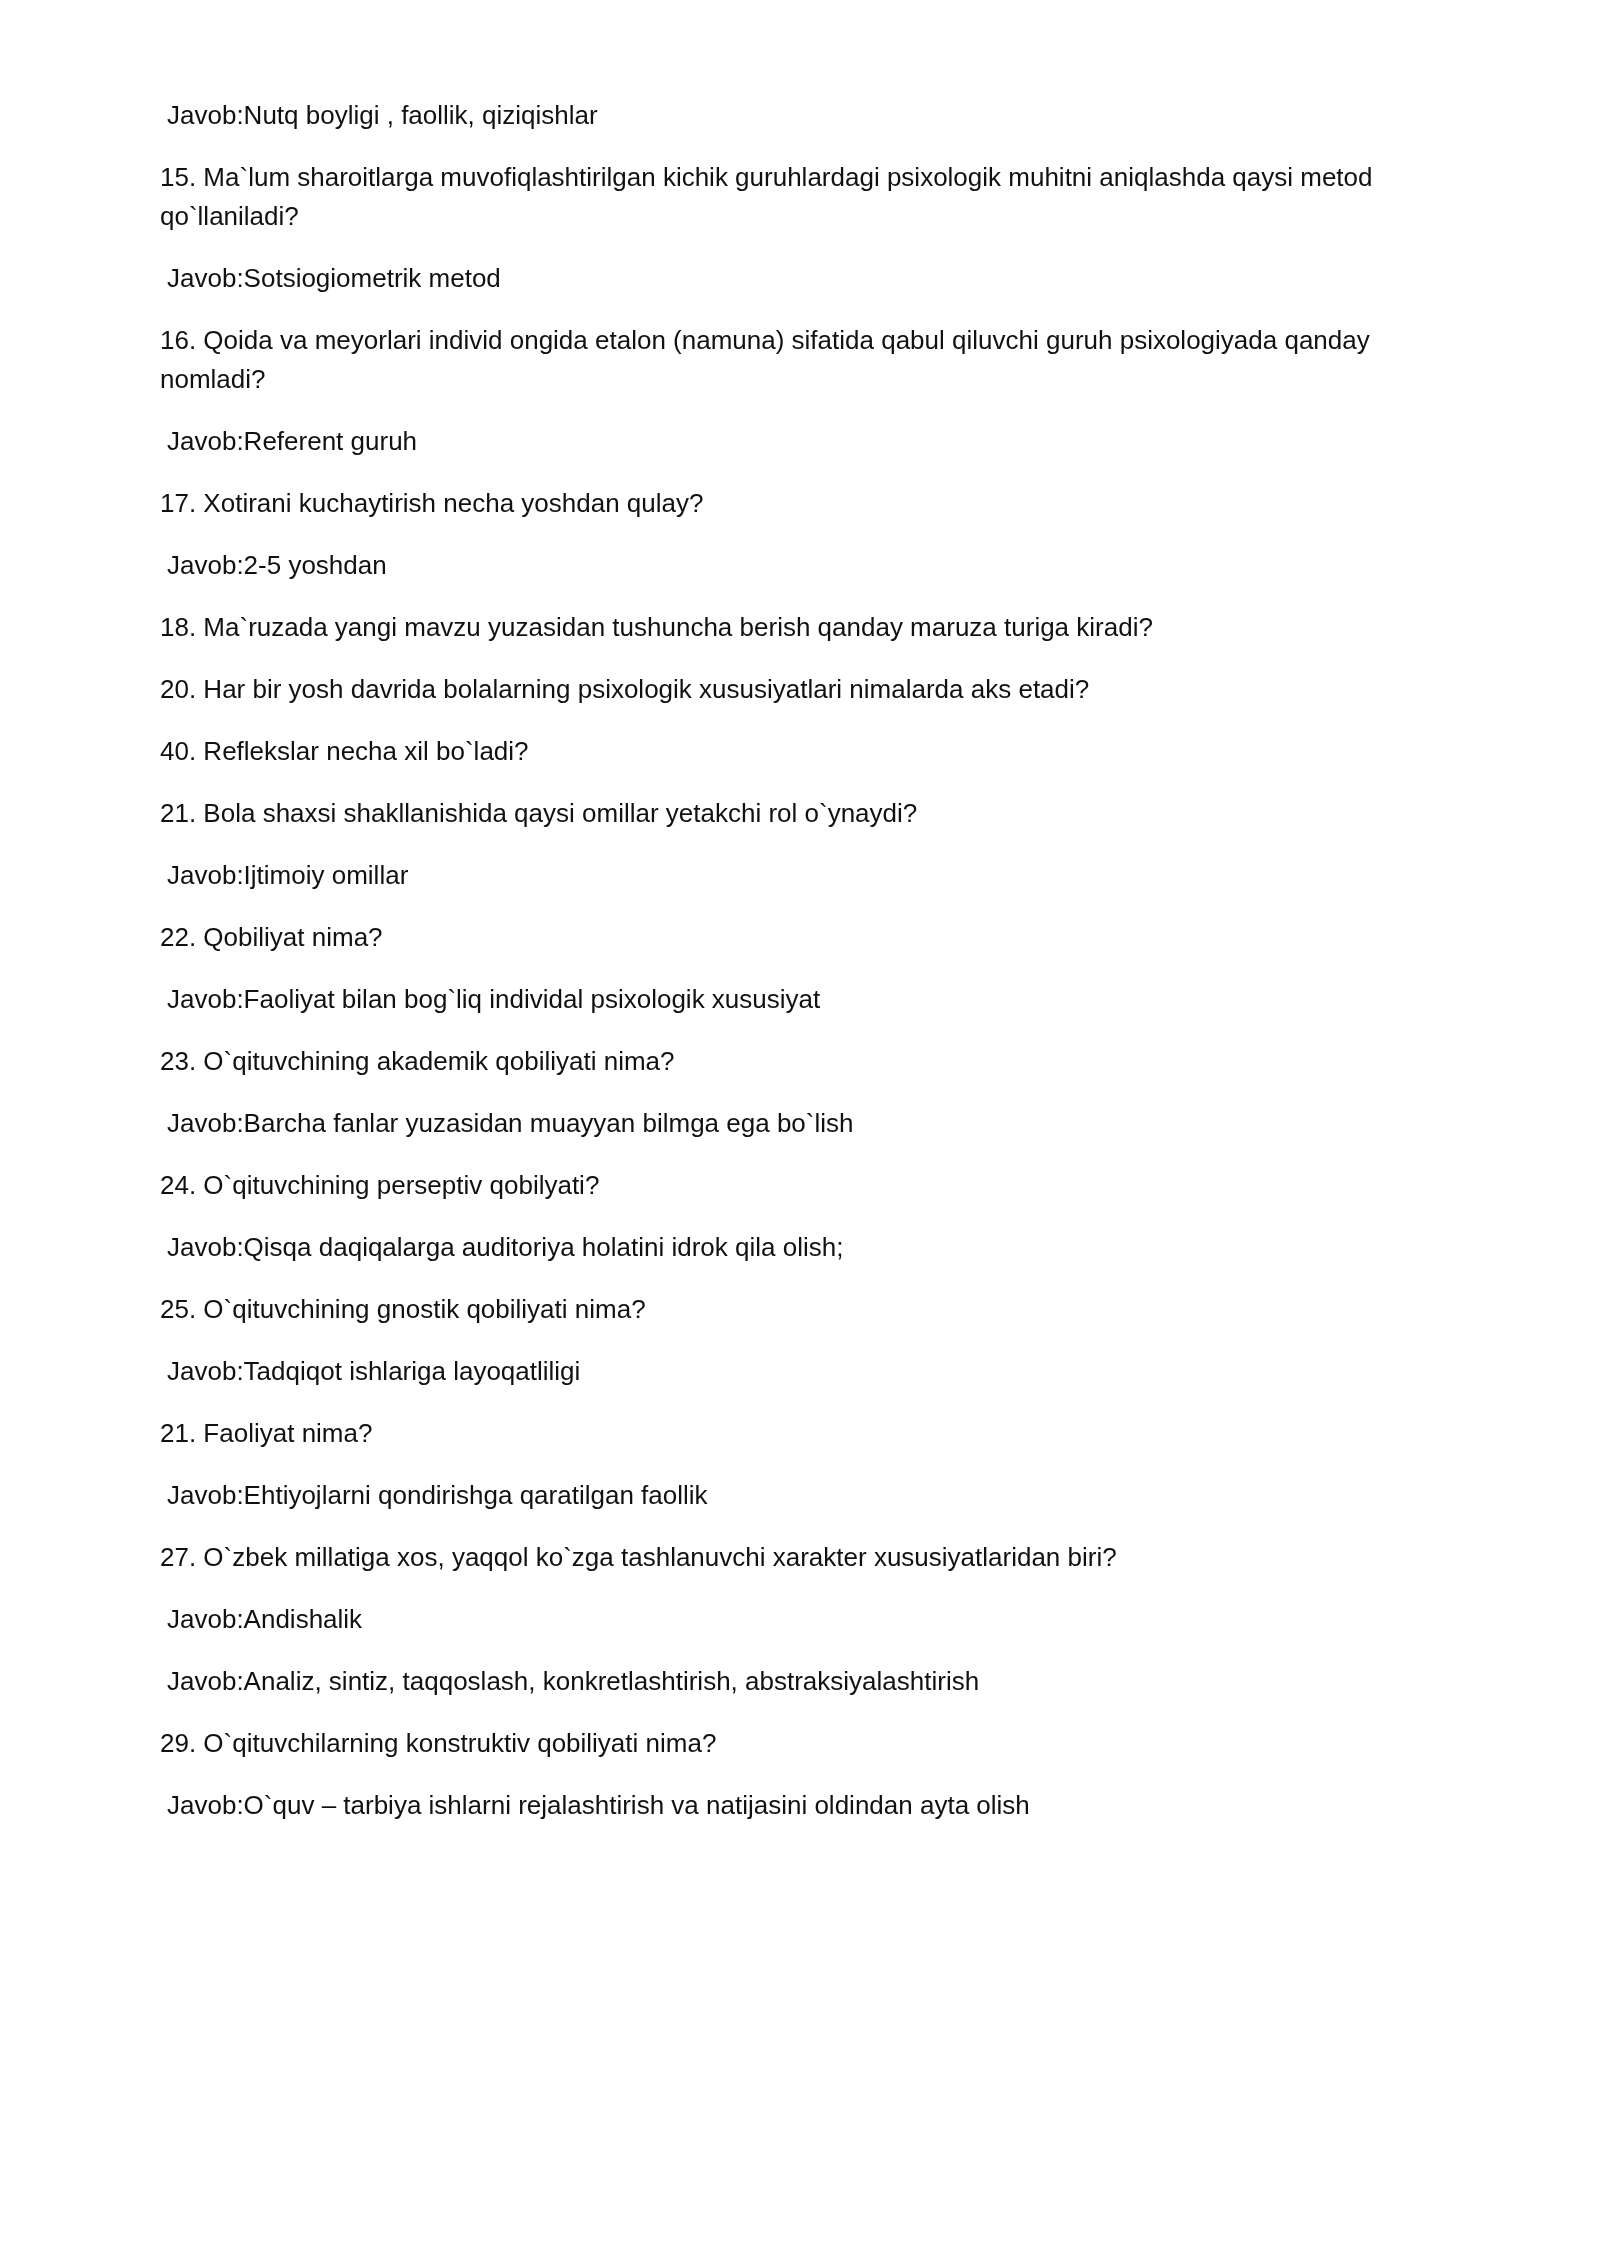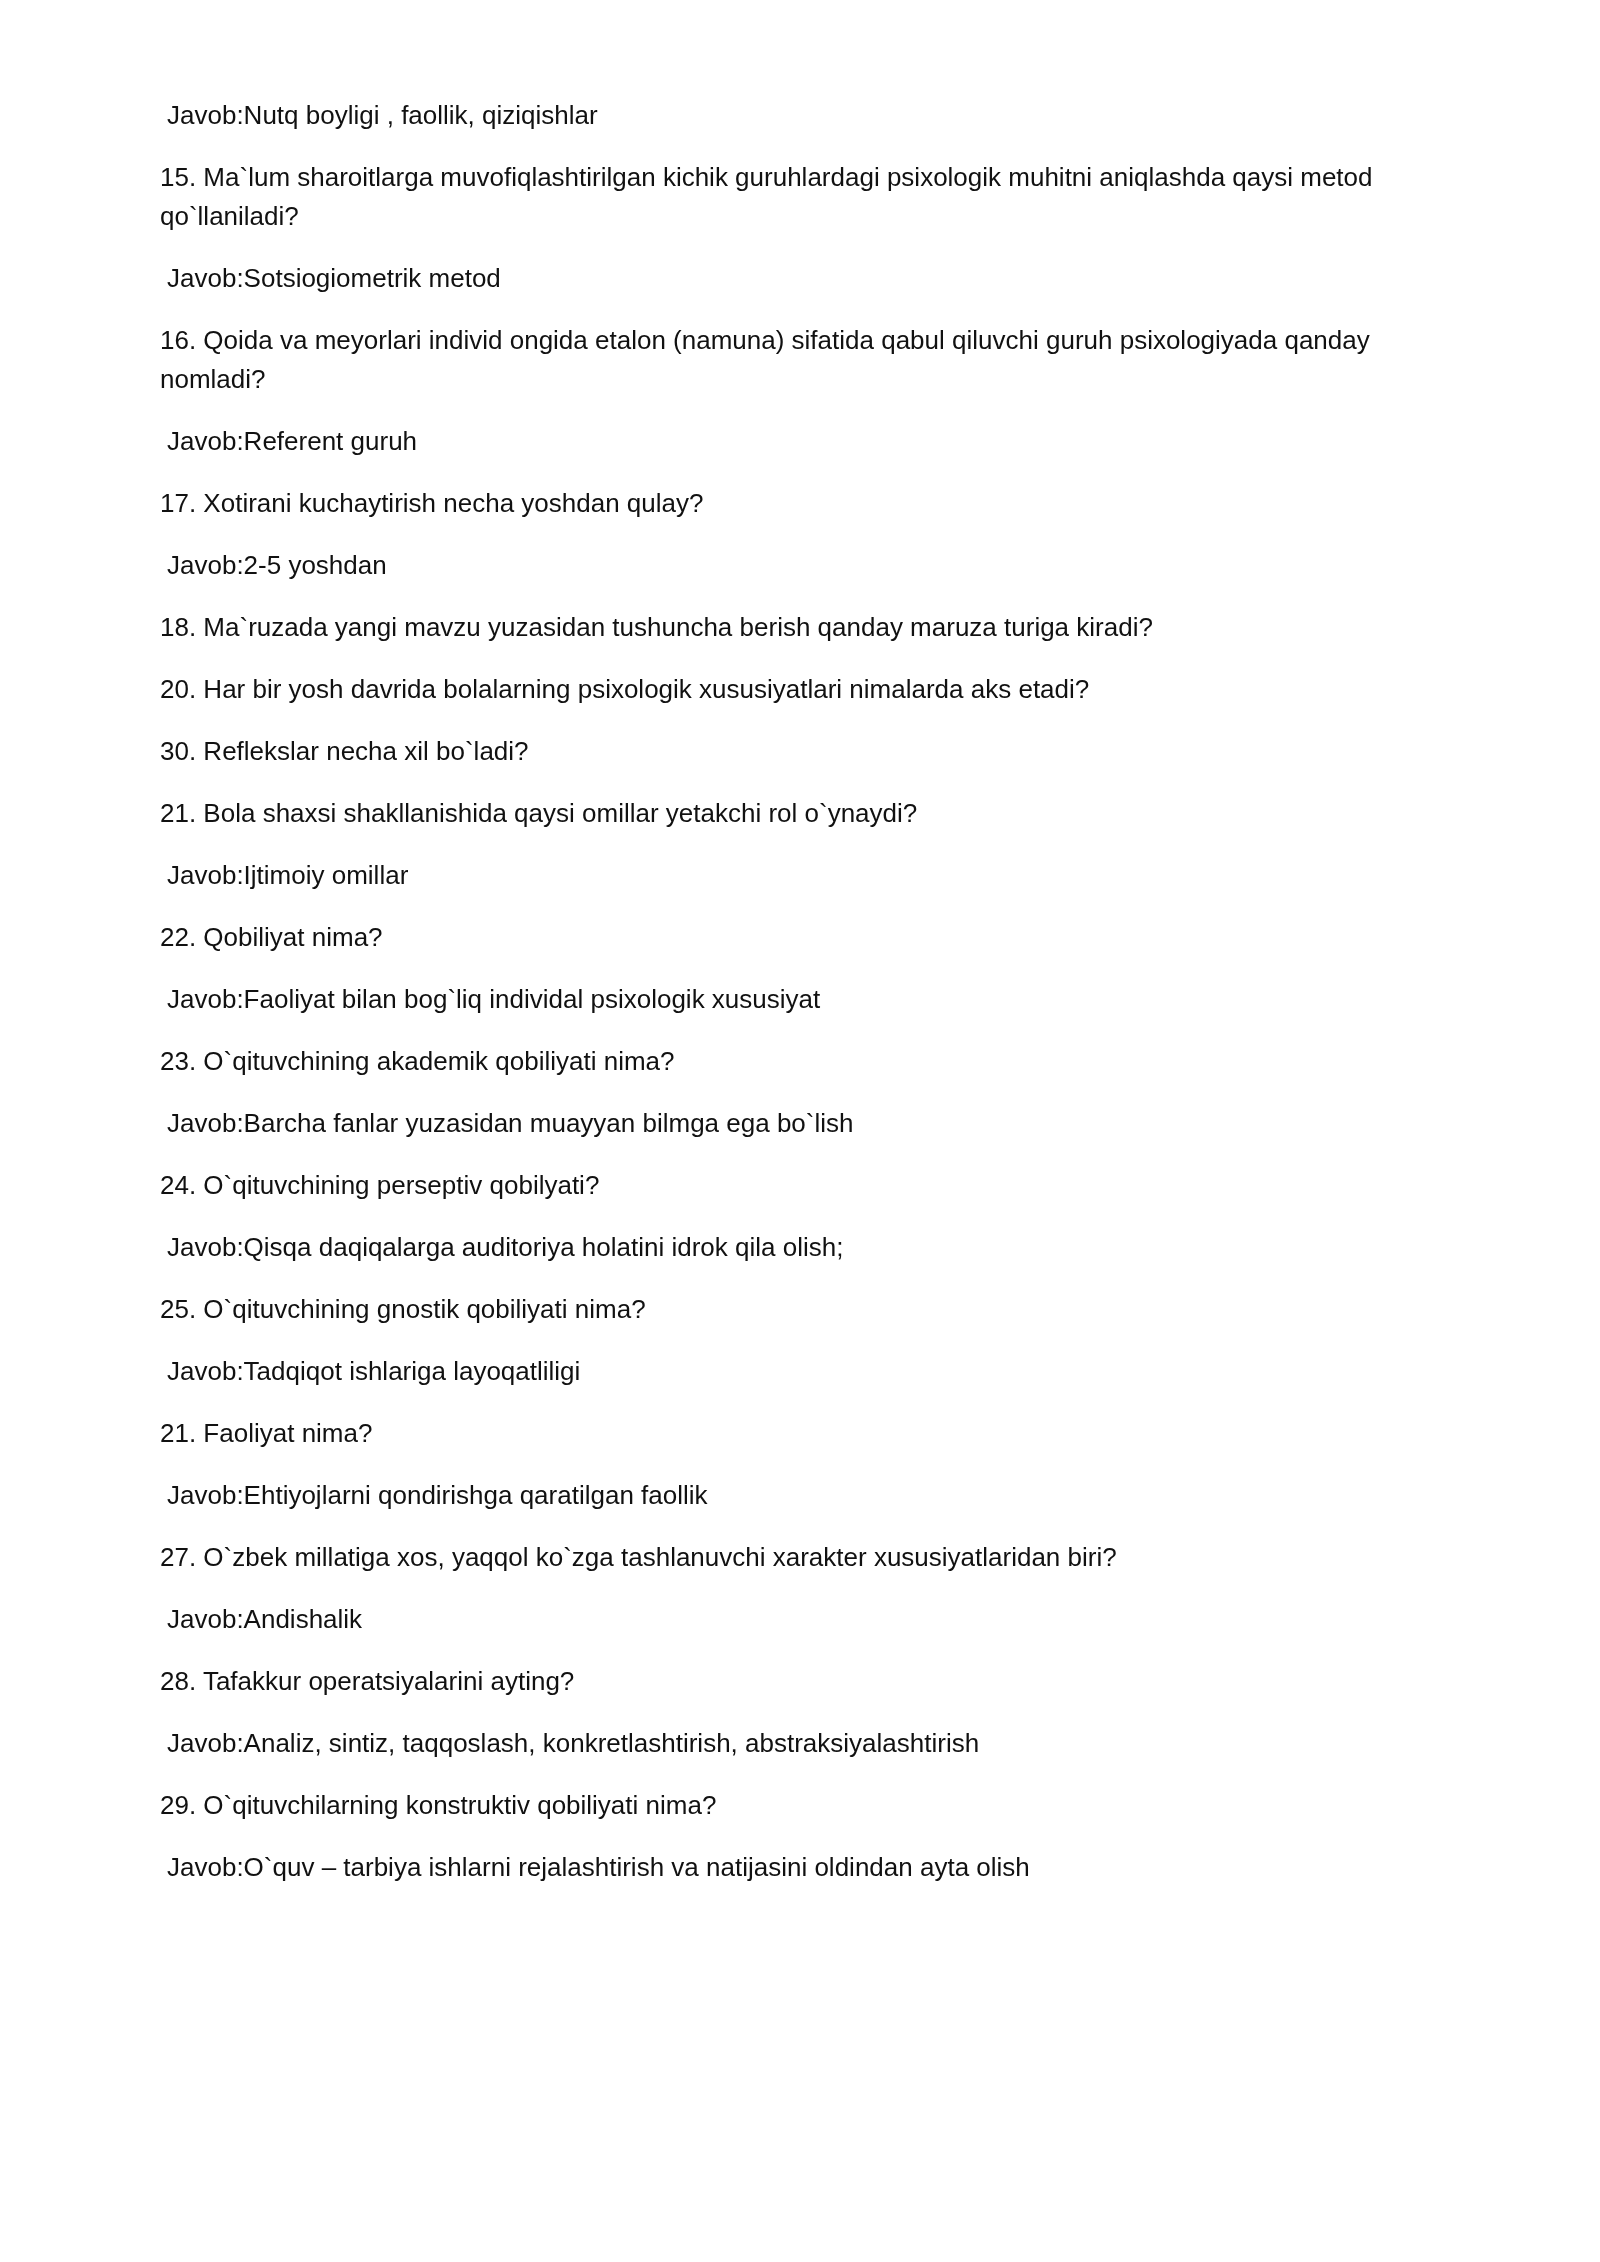--- a/index.html
+++ b/index.html
@@ -39,33 +39,32 @@
   <p class="para answer">Javob:Nutq boyligi , faollik, qiziqishlar</p>
   <div>
       <p class="para question">15. Ma`lum sharoitlarga muvofiqlashtirilgan kichik guruhlardagi psixologik muhitni aniqlashda qaysi metod qo`llaniladi?</p>
       <p class="para answer">Javob:Sotsiogiometrik metod</p>
       <p class="para question">16. Qoida va meyorlari individ ongida etalon (namuna) sifatida qabul qiluvchi guruh psixologiyada qanday nomladi?</p>
       <p class="para answer">Javob:Referent guruh</p>
       <p class="para question">17. Xotirani kuchaytirish necha yoshdan qulay?</p>
       <p class="para answer">Javob:2-5 yoshdan</p>
       <p class="para question">18. Ma`ruzada yangi mavzu yuzasidan tushuncha berish qanday maruza turiga kiradi?</p>
       <p class="para question">20. Har bir yosh davrida bolalarning psixologik xususiyatlari nimalarda aks etadi?</p>
-      <p class="para question">30. Reflekslar necha xil bo`ladi?</p>
+      <p class="para question">40. Reflekslar necha xil bo`ladi?</p>
       <p class="para question">21. Bola shaxsi shakllanishida qaysi omillar yetakchi rol o`ynaydi?</p>
       <p class="para answer">Javob:Ijtimoiy omillar</p>
       <p class="para question">22. Qobiliyat nima?</p>
       <p class="para answer">Javob:Faoliyat bilan bog`liq individal psixologik xususiyat</p>
       <p class="para question">23. O`qituvchining akademik qobiliyati nima?</p>
       <p class="para answer">Javob:Barcha fanlar yuzasidan muayyan bilmga ega bo`lish</p>
       <p class="para question">24. O`qituvchining perseptiv qobilyati?</p>
       <p class="para answer">Javob:Qisqa daqiqalarga auditoriya holatini idrok qila olish;</p>
       <p class="para question">25. O`qituvchining gnostik qobiliyati nima?</p>
       <p class="para answer">Javob:Tadqiqot ishlariga layoqatliligi</p>
       <p class="para question">21. Faoliyat nima?</p>
       <p class="para answer">Javob:Ehtiyojlarni qondirishga qaratilgan faollik</p>
       <p class="para question">27. O`zbek millatiga xos, yaqqol ko`zga tashlanuvchi xarakter xususiyatlaridan biri?</p>
       <p class="para answer">Javob:Andishalik</p>
-      <p class="para question">28. Tafakkur operatsiyalarini ayting?</p>
       <p class="para answer">Javob:Analiz, sintiz, taqqoslash, konkretlashtirish, abstraksiyalashtirish</p>
       <p class="para question">29. O`qituvchilarning konstruktiv qobiliyati nima?</p>
       <p class="para answer">Javob:O`quv – tarbiya ishlarni rejalashtirish va natijasini oldindan ayta olish</p>
     </div>
 </div>
 
 </body></html>

